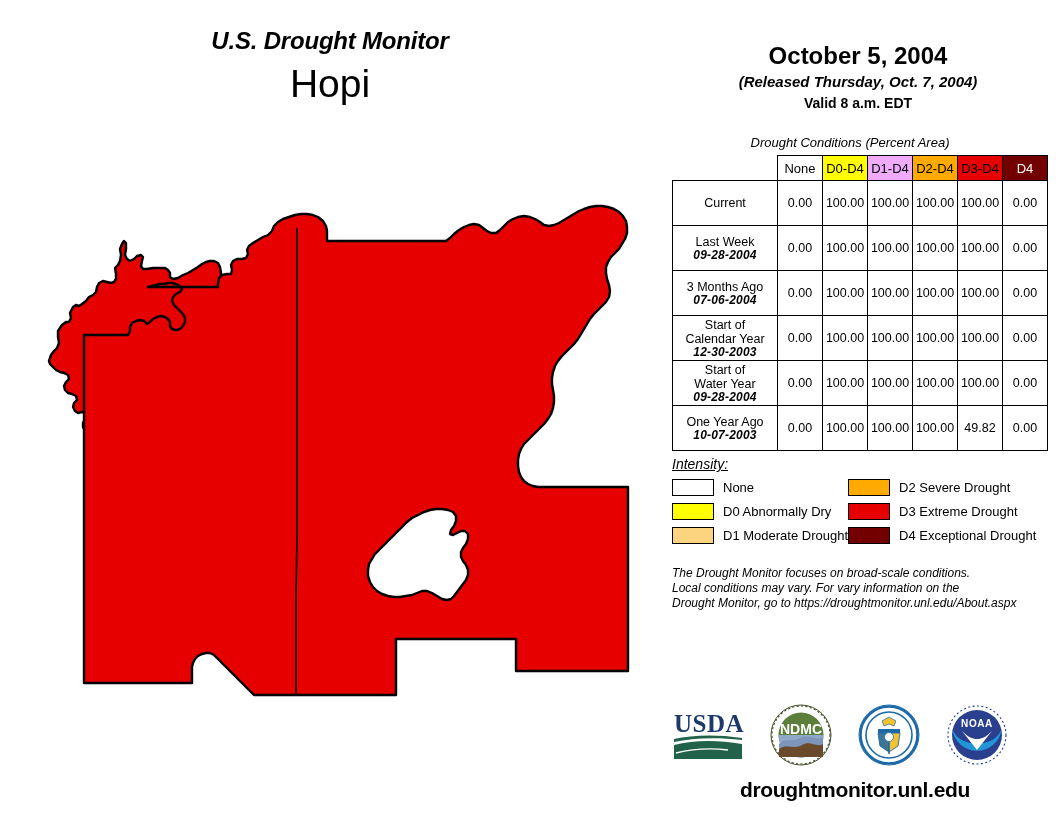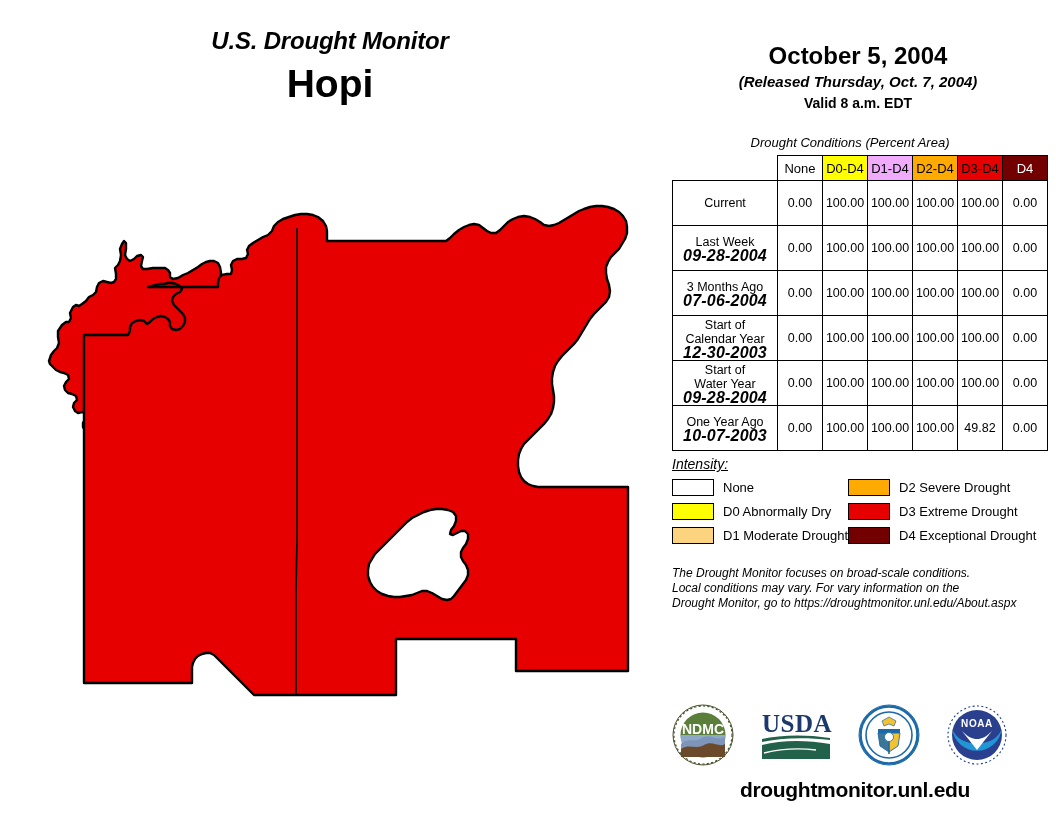--- a/index.html
+++ b/index.html
@@ -30,21 +30,21 @@
   }
   #dm-title {
     font-size: 24px;
     font-weight: bold;
     font-style: italic;
     letter-spacing: -0.2px;
     line-height: 30px;
   }
   #region-title {
     font-size: 39px;
-    font-weight: bold;
+    font-weight: normal;
     line-height: 48px;
     margin-top: 4px;
   }
   #map-wrap {
     position: absolute;
     left: 10px; top: 195px;
     width: 650px; height: 530px;
   }
   #map-svg { display: block; width: 650px; height: 530px; }
 
@@ -117,21 +117,21 @@
     width: 104px;
     height: 44px;
     font-size: 12.5px;
     font-weight: bold;
     line-height: 14px;
     padding: 2px 4px;
     text-align: center;
   }
   .row-label .sub {
     display: block;
-    font-size: 16px;
+    font-size: 12px;
     font-style: italic;
     font-weight: bold;
     line-height: 13px;
     letter-spacing: 0.2px;
   }
   .val-cell {
     width: 44px;
     height: 44px;
     font-size: 12.5px;
   }
@@ -488,38 +488,38 @@
   <div id="disclaimer">
     <div>The Drought Monitor focuses on broad-scale conditions.</div>
     <div>Local conditions may vary. For vary information on the</div>
     <div>Drought Monitor, go to https://droughtmonitor.unl.edu/About.aspx</div>
   </div>
 
 
   <div id="logo-row">
 
     <span class="logo">
+      <svg width="72" height="54" viewBox="0 0 72 54" xmlns="http://www.w3.org/2000/svg">
+        <text x="2" y="24" font-family="Liberation Serif, serif" font-size="25" font-weight="bold" fill="#1b3a6b" letter-spacing="0.5">USDA</text>
+        <path d="M2 31 C20 27 44 26 70 30 L70 32 C44 29 20 30 2 34 Z" fill="#22624a"></path>
+        <path d="M2 37 C22 32 46 32 70 36 L70 51 L2 51 Z" fill="#22624a"></path>
+        <path d="M4 45 C20 41 40 40 56 42" stroke="#ffffff" stroke-width="1.4" fill="none"></path>
+      </svg>
+    </span>
+
+    <span class="logo">
       <svg width="62" height="62" viewBox="0 0 62 62" xmlns="http://www.w3.org/2000/svg">
         <circle cx="31" cy="31" r="30" fill="#ffffff" stroke="#4c4a2a" stroke-width="1"></circle>
         <circle cx="31" cy="31" r="29" fill="none" stroke="#3c5a2c" stroke-width="1.2" stroke-dasharray="2.2 2.2"></circle>
         <circle cx="31" cy="31" r="22.5" fill="#5b7f3a"></circle>
         <path d="M8.5 31 A22.5 22.5 0 0 0 53.5 31 Z" fill="#8fa8c8"></path>
         <path d="M9 40 C16 33 22 39 30 34 C38 29 46 38 53 33 L53 41
                  C46 46 38 38 30 43 C22 48 16 41 9 46 Z" fill="#7d95b8"></path>
         <path d="M9 45 C17 39 24 46 32 41 C40 36 47 44 53 40 L53 53 L9 53 Z" fill="#6b4a2c"></path>
         <text x="31" y="30" text-anchor="middle" font-family="Liberation Sans, sans-serif" font-size="14" font-weight="bold" fill="#ffffff">NDMC</text>
-      </svg>
-    </span>
-
-    <span class="logo">
-      <svg width="72" height="54" viewBox="0 0 72 54" xmlns="http://www.w3.org/2000/svg">
-        <text x="2" y="24" font-family="Liberation Serif, serif" font-size="25" font-weight="bold" fill="#1b3a6b" letter-spacing="0.5">USDA</text>
-        <path d="M2 31 C20 27 44 26 70 30 L70 32 C44 29 20 30 2 34 Z" fill="#22624a"></path>
-        <path d="M2 37 C22 32 46 32 70 36 L70 51 L2 51 Z" fill="#22624a"></path>
-        <path d="M4 45 C20 41 40 40 56 42" stroke="#ffffff" stroke-width="1.4" fill="none"></path>
       </svg>
     </span>
 
     <span class="logo">
       <svg width="62" height="62" viewBox="0 0 62 62" xmlns="http://www.w3.org/2000/svg">
         <circle cx="31" cy="31" r="30" fill="#ffffff" stroke="#1c69a8" stroke-width="1"></circle>
         <circle cx="31" cy="31" r="28.5" fill="none" stroke="#1c69a8" stroke-width="2.6"></circle>
         <circle cx="31" cy="31" r="23" fill="none" stroke="#1c69a8" stroke-width="1.6"></circle>
         <path d="M31 13 L24 17 L26 22 L31 20 L36 22 L38 17 Z" fill="#f2c230" stroke="#1c69a8" stroke-width="0.7"></path>
         <path d="M20 25 L42 25 L42 29 L20 29 Z" fill="#1c69a8"></path>

